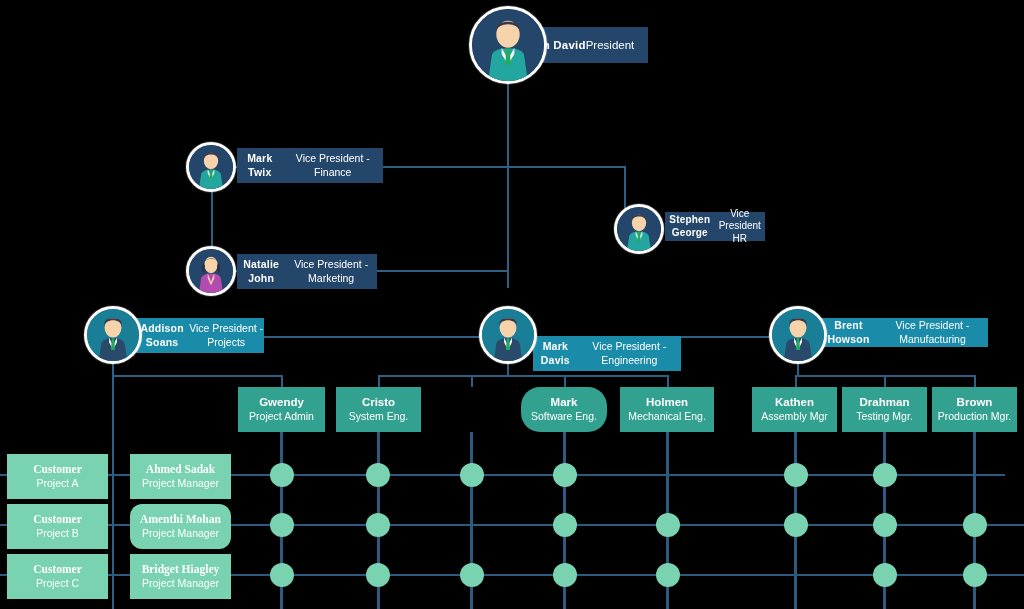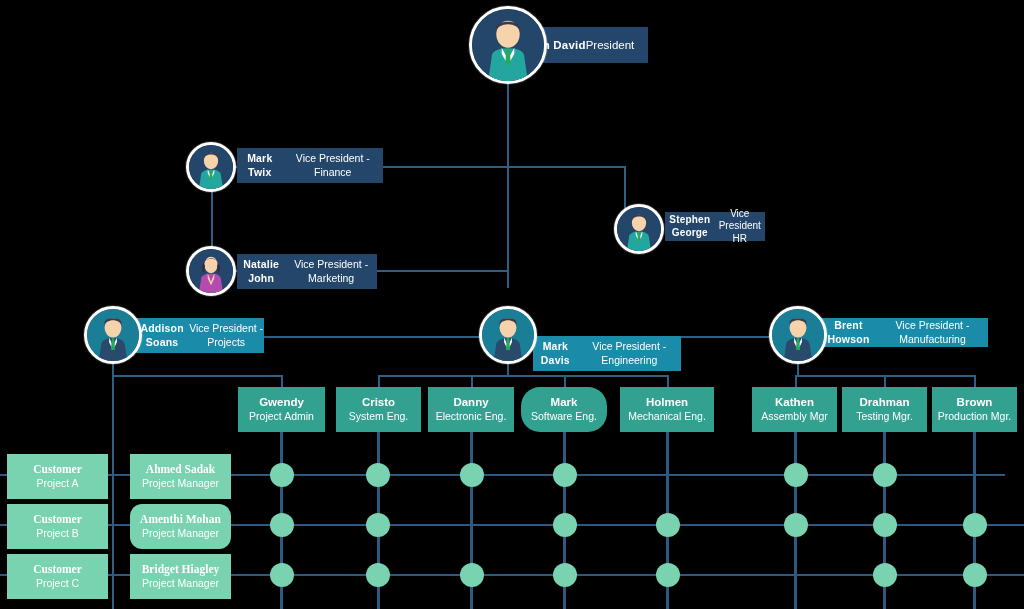--- a/index.html
+++ b/index.html
@@ -260,24 +260,20 @@
   </div>
 
   <div class="deptbox" style="left:238px; top:387px; width:87px; height:45px;">
     <span class="nm">Gwendy</span>
     <span class="ttl">Project Admin</span>
   </div>
   <div class="deptbox" style="left:336px; top:387px; width:85px; height:45px;">
     <span class="nm">Cristo</span>
     <span class="ttl">System Eng.</span>
   </div>
-  <div class="deptbox" style="left:428px; top:387px; width:86px; height:45px;">
-    <span class="nm">Danny</span>
-    <span class="ttl">Electronic Eng.</span>
-  </div>
   <div class="deptbox" style="left:521px; top:387px; width:86px; height:45px;border-radius:19px;">
     <span class="nm">Mark</span>
     <span class="ttl">Software Eng.</span>
   </div>
   <div class="deptbox" style="left:620px; top:387px; width:94px; height:45px;">
     <span class="nm">Holmen</span>
     <span class="ttl">Mechanical Eng.</span>
   </div>
   <div class="deptbox" style="left:752px; top:387px; width:85px; height:45px;">
     <span class="nm">Kathen</span>

